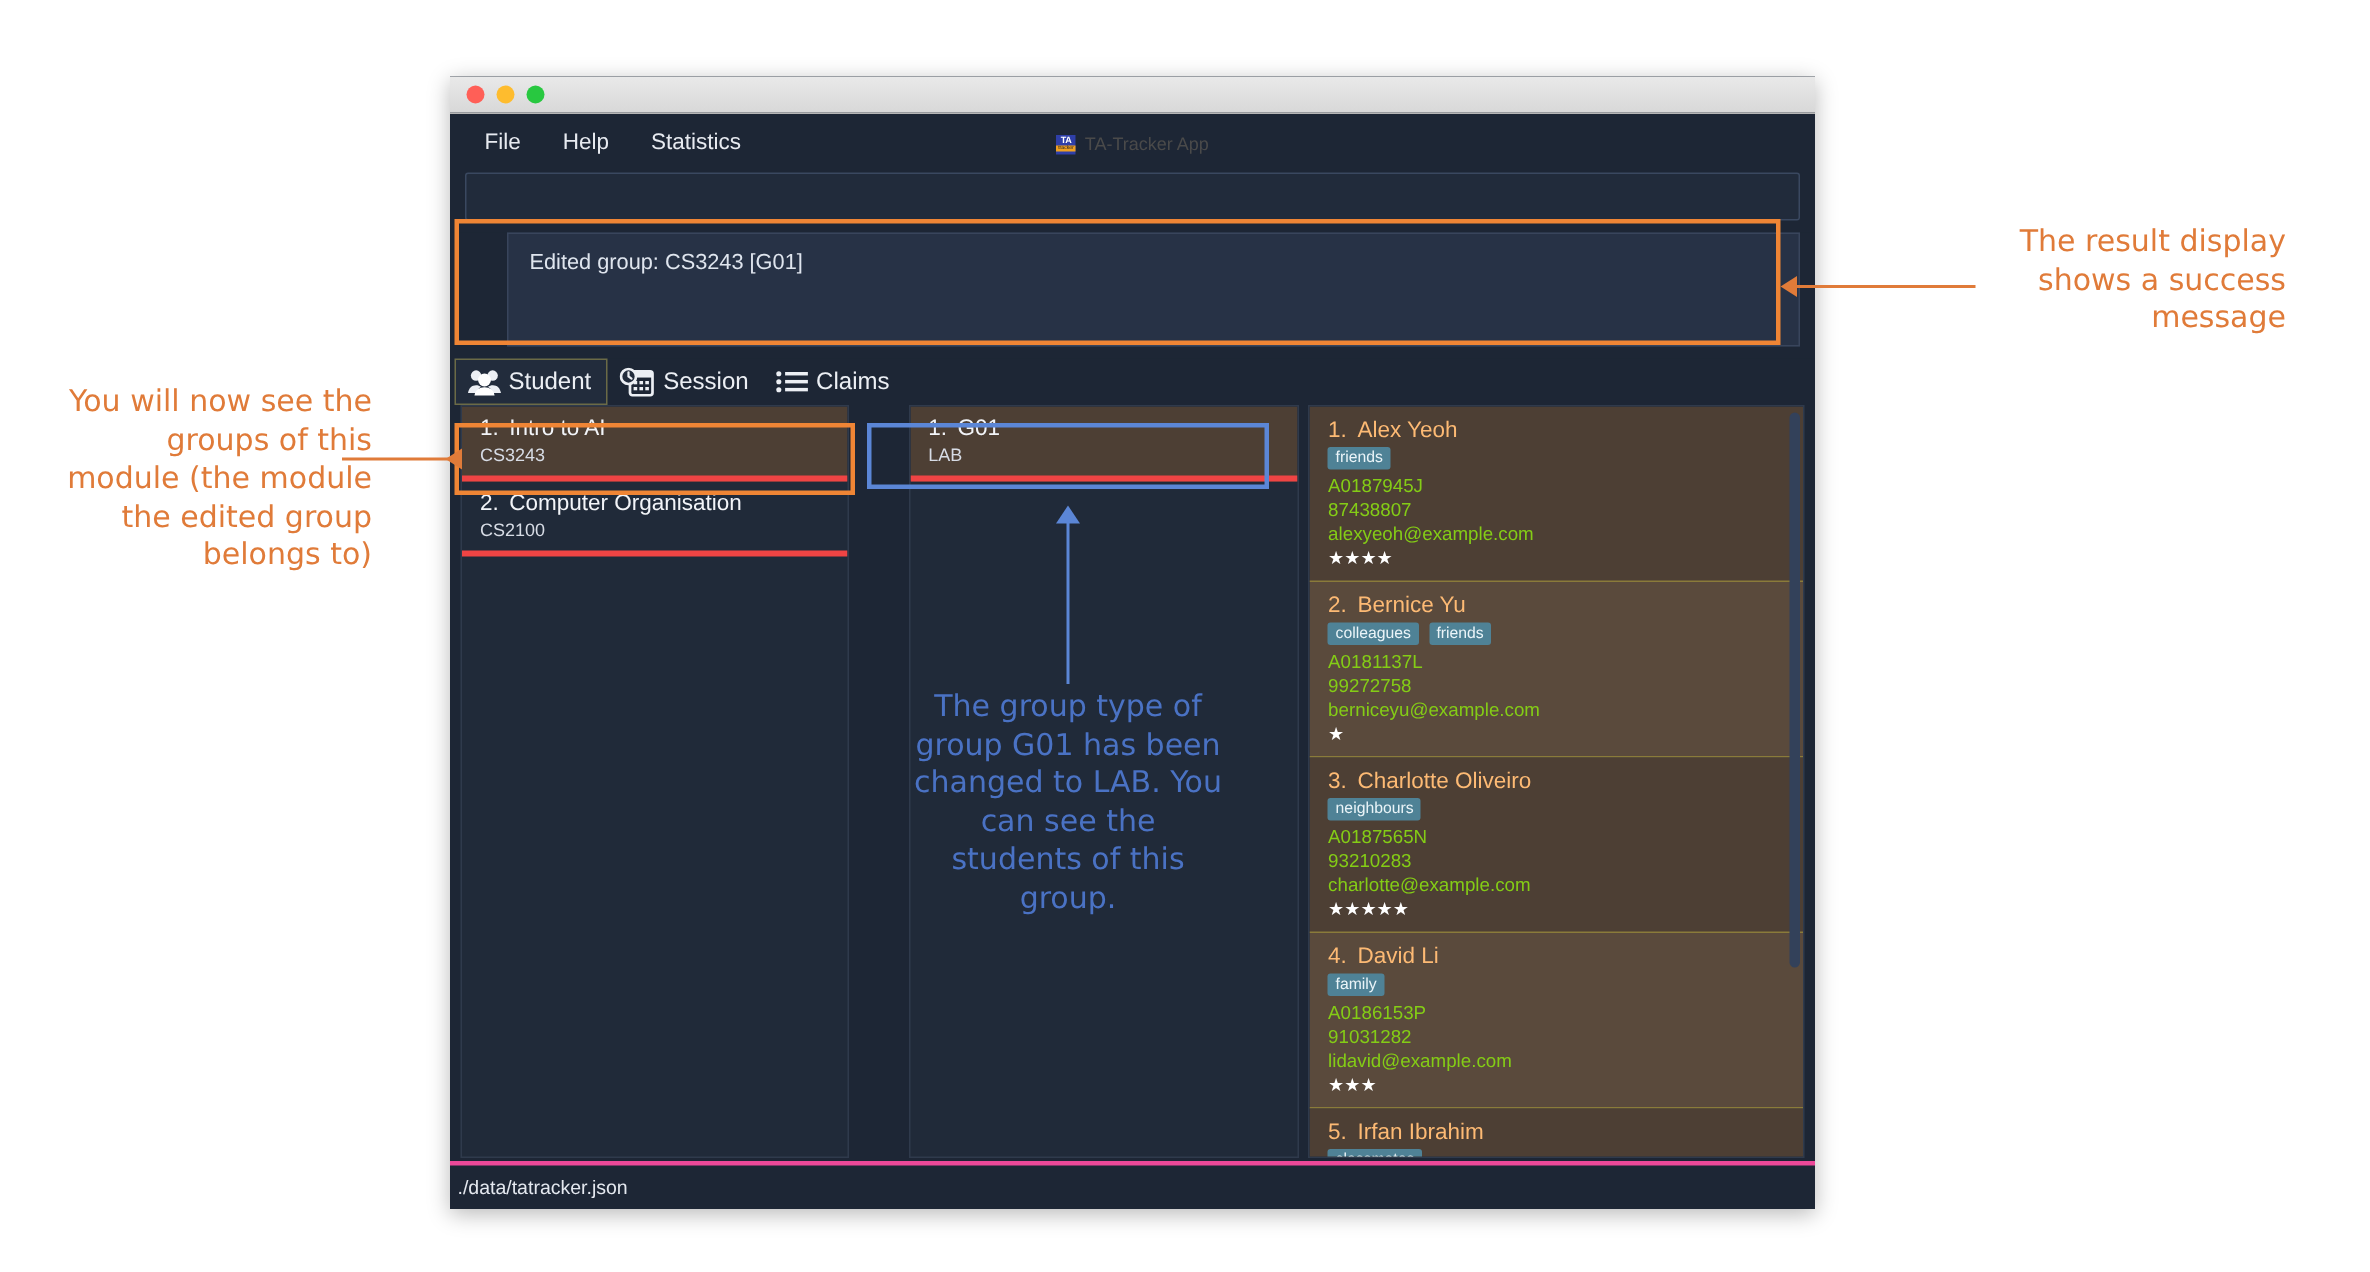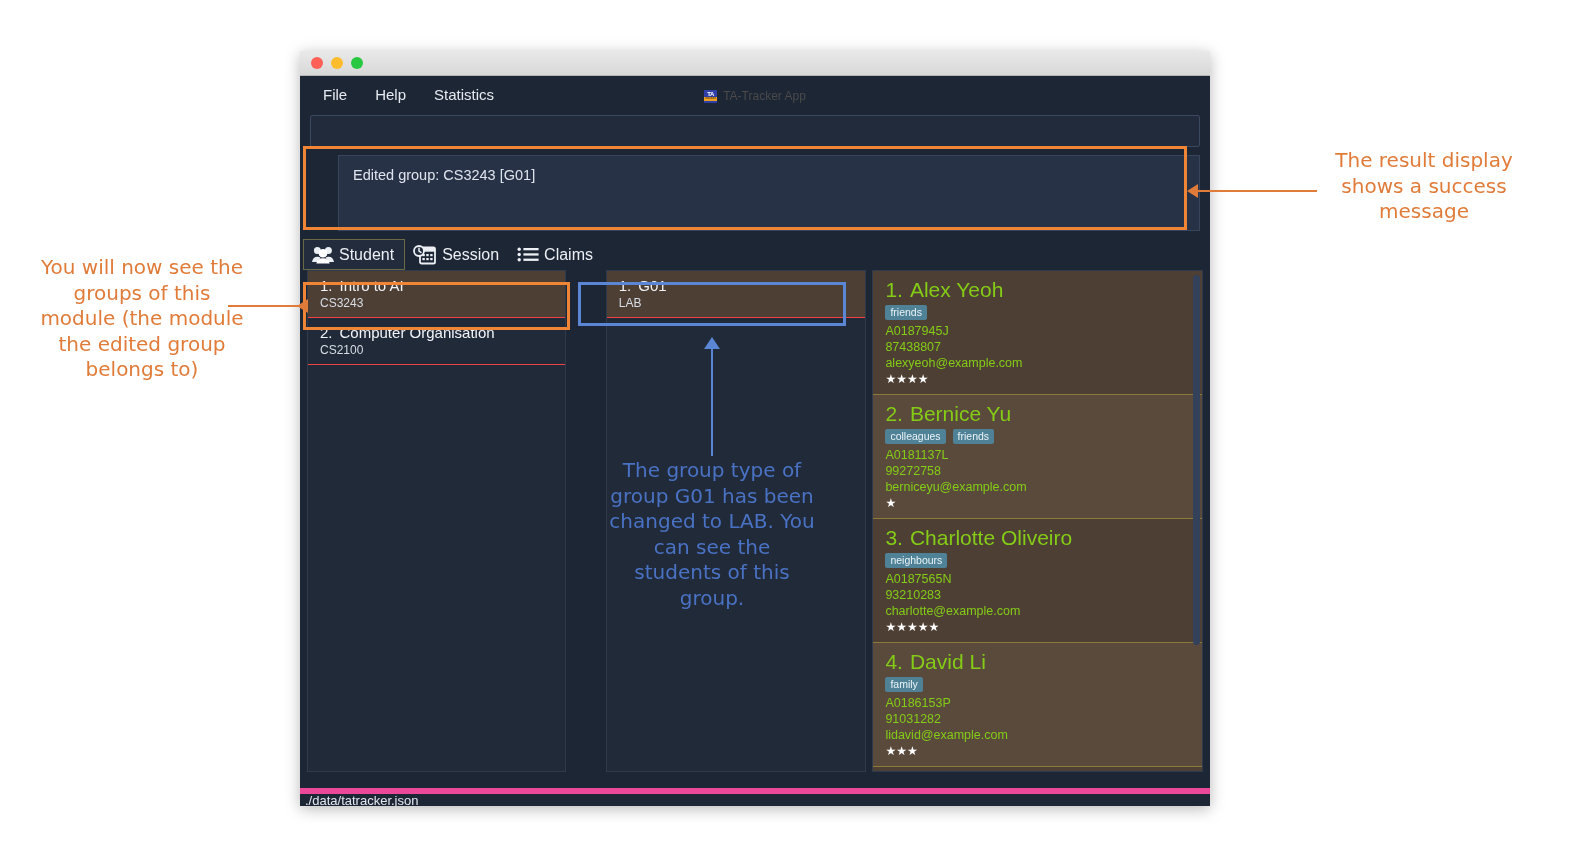--- a/index.html
+++ b/index.html
@@ -86,62 +86,62 @@
   }
   .panel { background: #202a39; border: 1px solid #2f3a4c; position: relative; overflow: hidden; }
   .panel-modules { width: 270px; }
   .panel-groups  { width: 272px; margin-left: 34px; }
   .panel-students{ width: 345px; position: relative; }
 
   .list-row {
     padding: 6px 10px 7px 12px;
     border-bottom: 1px solid #2b out; 
   }
-  .list-row { border-bottom: 1px solid #ef4444; }
+  .list-row { border-bottom: 4px solid #ef4444; }
   .list-row .r-title { color: #f2f4f8; font-size: 15px; }
   .list-row .r-title .idx { margin-right: 7px; }
   .list-row .r-sub { color: #d7dce5; font-size: 12px; margin-top: 2px; }
   .list-row.brown { background: #4d3f34; }
 
   
   .s-card {
     background: #4d3f34; border-bottom: 1px solid #8a7b3a;
     padding: 7px 10px 8px 12px; position: relative;
   }
   .s-card.alt { background: #5a4a3c; }
-  .s-name { color: #84cc16; font-size: 21px; }
+  .s-name { color: #fdba74; font-size: 15px; }
   .s-name .idx { margin-right: 7px; }
   .tags { margin: 3px 0 3px 0; display: flex; gap: 7px; }
   .tag {
     background: #4f8296; color: #eaf4f8; font-size: 10.5px;
     padding: 1px 5px 2px 5px; border-radius: 2px;
   }
   .s-line { color: #84cc16; font-size: 12.5px; line-height: 1.28; }
   .stars { color: #ffffff; font-size: 12px; letter-spacing: 0px; margin-top: 1px; }
 
   .vscroll {
     position: absolute; right: 2px; top: 4px; width: 7px; height: 370px;
     background: #33415a; border-radius: 4px;
   }
 
   
   .statusbar {
-    position: absolute; left: 0; right: 0; bottom: 0; height: 18px;
+    position: absolute; left: 0; right: 0; bottom: 0; height: 32px;
     background: #1d2635; color: #e4e8ef; font-size: 13px;
     display: flex; align-items: center; padding-left: 5px;
-    border-top: 6px solid #ec4899;
+    border-top: 3px solid #ec4899;
   }
 
   
   .anno {
     position: absolute; text-align: center;
     font-family: "DejaVu Sans", sans-serif;
     line-height: 1.28;
   }
-  .anno.orange { color: #e07b39; }
+  .anno.orange { color: #e07b39; text-align: right; }
   .anno.blue   { color: #4a72c4; }
 
   .hl-orange {
     position: absolute; border: 3px solid #ef8535; pointer-events: none;
   }
   .hl-blue {
     position: absolute; border: 3px solid #5b86d6; pointer-events: none;
   }
   .line { position: absolute; background: #e07b39; }
   .line-blue { position: absolute; background: #5b86d6; }
@@ -321,20 +321,23 @@
           <div class="tags">
             <span class="tag">family</span>
           </div>
           <div class="s-line">A0186153P</div>
           <div class="s-line">91031282</div>
           <div class="s-line">lidavid@example.com</div>
           <div class="stars">★★★</div>
         </div>
 
         <div class="s-card">
+          <div class="s-name">
+            <span class="idx">5.</span><span>Irfan Ibrahim</span>
+          </div>
           <div class="tags">
             <span class="tag">classmates</span>
           </div>
 
         </div>
 
         <div class="vscroll"></div>
       </div>
     </div>
 

